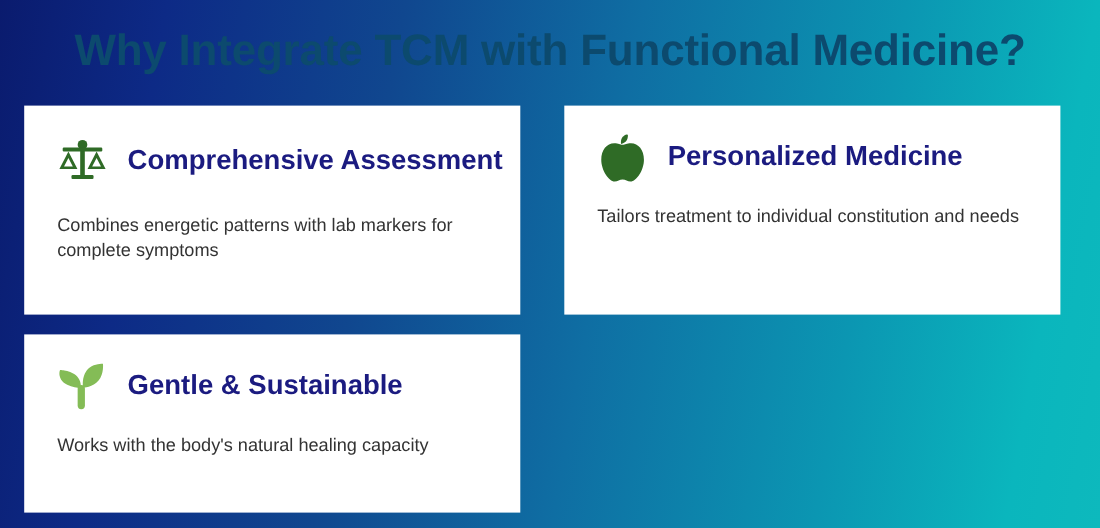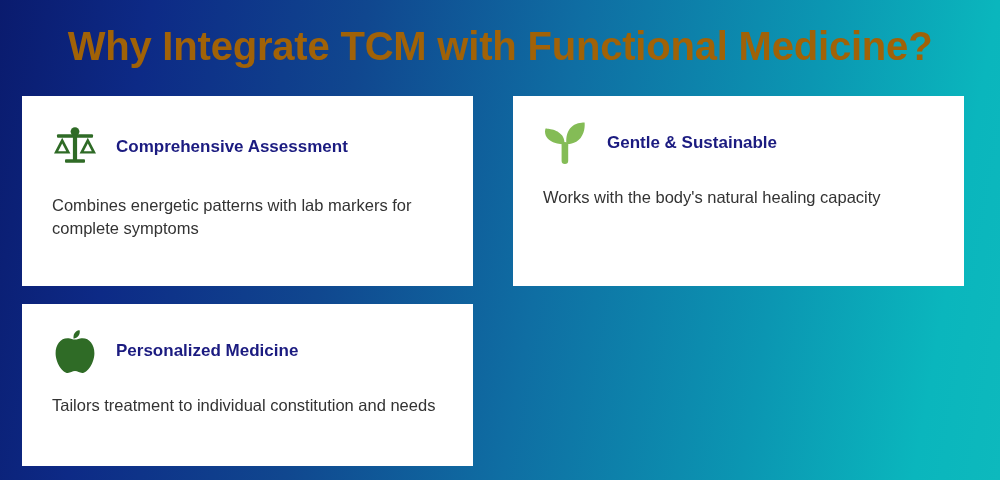--- a/index.html
+++ b/index.html
@@ -34,21 +34,21 @@
     position: absolute;
     top: 0;
     left: 0;
     width: 1000px;
     height: 92px;
     display: flex;
     align-items: center;
     justify-content: center;
   }
   .slide-title {
-    color: #a16207;
+    color: #0c4a6e;
     font-size: 40px;
     font-weight: bold;
     letter-spacing: -0.2px;
     white-space: nowrap;
     line-height: 1;
   }
 
   
   .card-grid {
     position: absolute;
@@ -82,21 +82,21 @@
     height: 46px;
     flex: 0 0 46px;
     display: flex;
     align-items: center;
     justify-content: center;
   }
   .card-icon svg { display: block; }
 
   .card-title {
     color: #1b1b80;
-    font-size: 17px;
+    font-size: 25px;
     font-weight: bold;
     line-height: 1.1;
     white-space: nowrap;
   }
 
   .card-body {
     margin-top: 24px;
     color: #333333;
     font-size: 16.5px;
     line-height: 1.42;
@@ -135,56 +135,56 @@
         </span>
         <span class="card-title">Comprehensive Assessment</span>
       </div>
       <p class="card-body">Combines energetic patterns with lab markers for complete symptoms</p>
     </div>
 
 
     <div class="card card--row2">
       <div class="card-head">
         <span class="card-icon">
-          <svg width="46" height="44" viewBox="0 0 46 44" aria-hidden="true">
-            <g fill="#84bc56">
-              <path d="M21.4 23.6 C21.4 23.6 4.2 23.4 2.2 12.6
-                       C1.6 9.4 2.6 7.4 2.6 7.4
-                       C2.6 7.4 14.4 7.6 19.2 14.6
-                       C22.2 19 21.4 23.6 21.4 23.6 Z"></path>
-              <path d="M23.6 23.4 C23.6 23.4 21.4 11.2 29.6 5
-                       C34.2 1.5 41.6 1.6 41.6 1.6
-                       C41.6 1.6 42.8 10.4 37.6 17
-                       C32.6 23.4 23.6 23.4 23.6 23.4 Z"></path>
-              <rect x="18.6" y="21" width="6.6" height="22" rx="3.3"></rect>
-            </g>
-          </svg>
-        </span>
-        <span class="card-title">Gentle &amp; Sustainable</span>
-      </div>
-      <p class="card-body">Works with the body's natural healing capacity</p>
-    </div>
-
-    <div class="card card--row2">
-      <div class="card-head">
-        <span class="card-icon">
           <svg width="42" height="46" viewBox="0 0 42 46" aria-hidden="true">
             <g fill="#2f6b26">
               <path d="M24.5 2.2 C20.8 3.4 18.9 6.6 19.6 10.8
                        C23.6 10.2 26.1 7.2 25.8 2.6 Z"></path>
               <path d="M21 11.6 C18.6 11.6 17.4 10.2 13.4 10.2
                        C6.6 10.2 1.6 16.4 1.6 25.2
                        C1.6 34.6 8.4 45 13.8 45
                        C16.6 45 18.2 43.1 21 43.1
                        C23.8 43.1 25.4 45 28.2 45
                        C33.6 45 40.4 34.6 40.4 25.2
                        C40.4 16.4 35.4 10.2 28.6 10.2
                        C24.6 10.2 23.4 11.6 21 11.6 Z"></path>
             </g>
           </svg>
         </span>
         <span class="card-title">Personalized Medicine</span>
       </div>
       <p class="card-body">Tailors treatment to individual constitution and needs</p>
     </div>
 
+    <div class="card card--row2">
+      <div class="card-head">
+        <span class="card-icon">
+          <svg width="46" height="44" viewBox="0 0 46 44" aria-hidden="true">
+            <g fill="#84bc56">
+              <path d="M21.4 23.6 C21.4 23.6 4.2 23.4 2.2 12.6
+                       C1.6 9.4 2.6 7.4 2.6 7.4
+                       C2.6 7.4 14.4 7.6 19.2 14.6
+                       C22.2 19 21.4 23.6 21.4 23.6 Z"></path>
+              <path d="M23.6 23.4 C23.6 23.4 21.4 11.2 29.6 5
+                       C34.2 1.5 41.6 1.6 41.6 1.6
+                       C41.6 1.6 42.8 10.4 37.6 17
+                       C32.6 23.4 23.6 23.4 23.6 23.4 Z"></path>
+              <rect x="18.6" y="21" width="6.6" height="22" rx="3.3"></rect>
+            </g>
+          </svg>
+        </span>
+        <span class="card-title">Gentle &amp; Sustainable</span>
+      </div>
+      <p class="card-body">Works with the body's natural healing capacity</p>
+    </div>
+
   </div>
 </div>
 
 </body></html>

